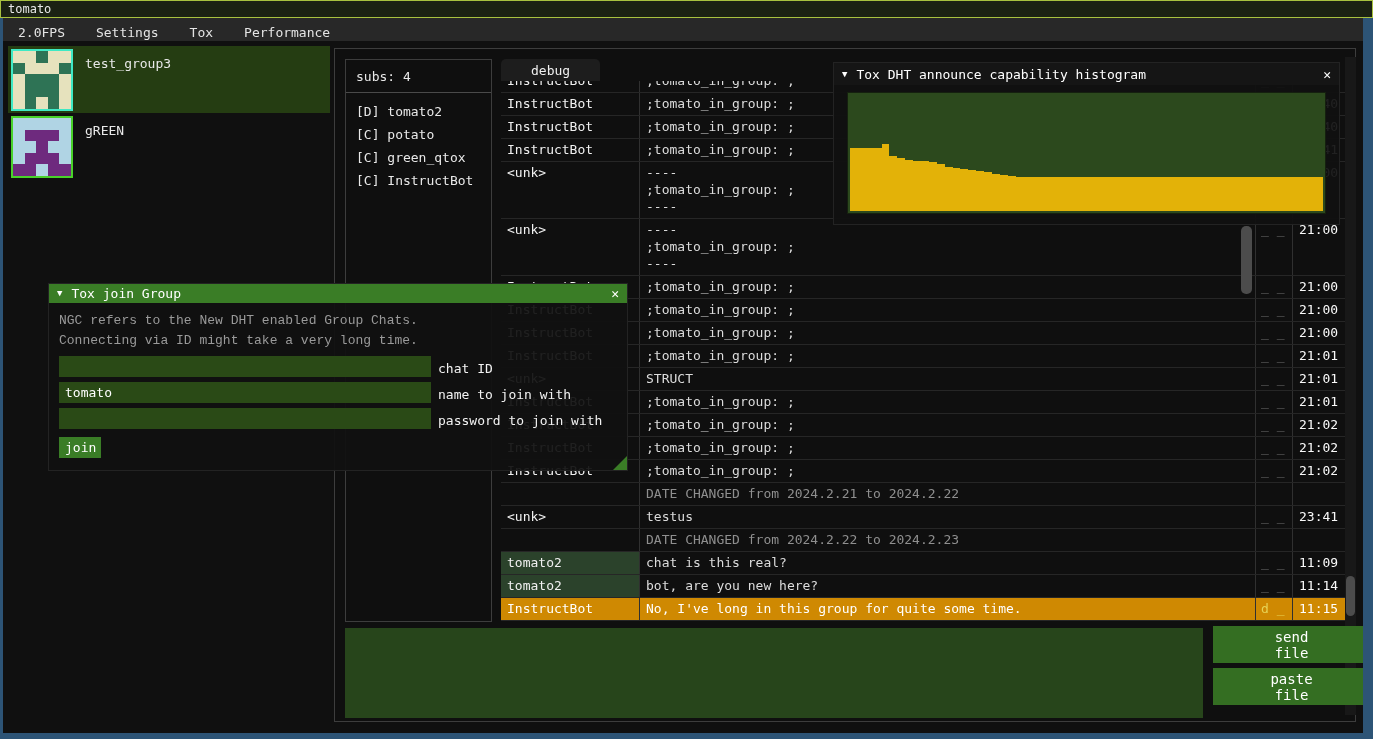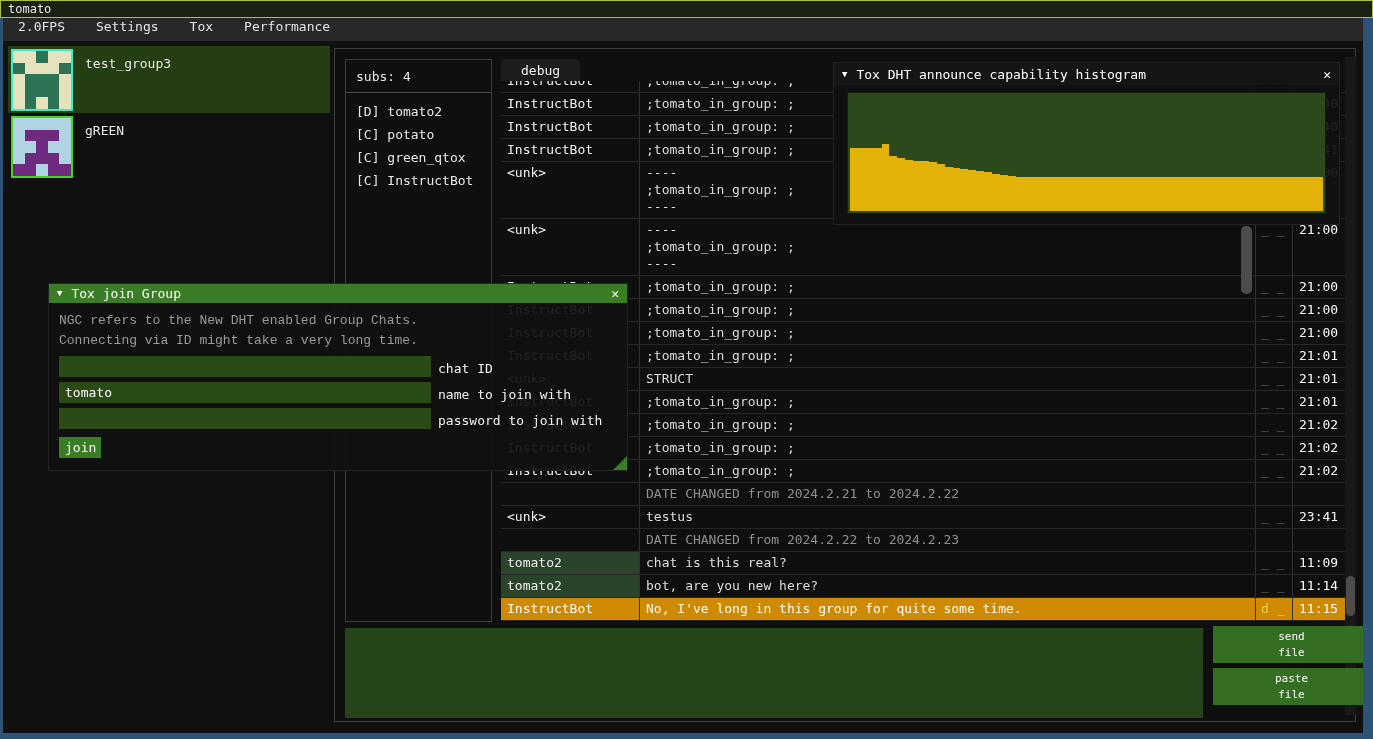--- a/index.html
+++ b/index.html
@@ -7,57 +7,57 @@
   .screen{position:relative;width:1373px;height:739px;background:#101010;overflow:hidden;
           font-family:"DejaVu Sans Mono",monospace;font-size:13px;color:#e8e8e8;line-height:17px;}
   
   .titlebar{position:absolute;left:0;top:0;width:1373px;height:18px;background:#1b2213;
             border:1px solid var(--titlebar_border);display:flex;align-items:center;padding:0 7px;font-size:12px;}
   .edge{position:absolute;background:var(--window_border_blue);z-index:40;}
   .edge-left{left:0;top:18px;width:3px;height:721px;}
   .edge-right{right:0;top:18px;width:10px;height:721px;}
   .edge-bottom{left:0;top:733px;width:1373px;height:6px;}
   .menubar{position:absolute;left:3px;top:18px;width:1360px;height:23px;background:#282828;
-           display:flex;align-items:flex-start;}
+           display:flex;align-items:flex-end;}
   .menu-item{display:flex;align-items:center;padding:0 15px;color:#e4e4e4;}
   .menu-sep{width:1px;background:#4d4d4d;}
   
   .room{position:absolute;left:8px;display:flex;width:322px;}
   .room.selected{background:var(--selected_room_bg);}
   .avatar{width:62px;height:62px;margin:3px 0 0 3px;display:grid;
           grid-template-columns:repeat(5,1fr);grid-template-rows:repeat(5,1fr);}
   .room-label{margin:9px 0 0 12px;}
   
   .chat-window{position:absolute;left:334px;top:48px;width:1022px;height:674px;
                border:1px solid #3d3d3d;background:#0f0f0f;}
   .subs-panel{position:absolute;left:10px;top:10px;width:147px;height:563px;border:1px solid #3d3d3d;padding-top:8px;}
   .subs-title{margin-left:10px;}
   .subs-sep{border-top:1px solid #4a4a4a;margin:7px 0;}
   .subs-member{padding-left:10px;line-height:23px;white-space:nowrap;}
-  .tab{position:absolute;left:166px;top:10px;height:22px;padding:3px 20px;background:#1d1d1d;
+  .tab{position:absolute;left:166px;top:10px;height:22px;padding:3px 30px;background:#1d1d1d;
        border-radius:5px 5px 0 0;color:#f0f0f0;}
   .msg-table{position:absolute;left:166px;top:32px;width:845px;height:540px;overflow:hidden;}
   .msg-rows{margin-top:-11px;}
   .row{display:grid;grid-template-columns:139px 616px 37px 53px;border-bottom:1px solid #262626;}
   .row>div{padding:2px 6px 3px;overflow:hidden;white-space:nowrap;}
   .cell-name{border-right:1px solid #303030;color:#f0f0f0;}
   .cell-msg{border-right:1px solid #303030;color:#dcdcdc;}
   .cell-flags{border-right:1px solid #303030;color:#6f6f6f;padding-left:5px !important;}
   .cell-time{color:#fafafa;}
   .row.date .cell-msg{color:#8f8f8f;}
   .row.self .cell-name{background:var(--self_name_bg);}
   .row.highlight>div{background:var(--highlight_orange);color:#fff;}
   .row.highlight .cell-flags{color:#e7d255;}
   .scrollbar-a{position:absolute;left:906px;top:177px;width:11px;height:68px;background:#4c4c4c;border-radius:5px;}
   .scroll-track{position:absolute;left:1010px;top:8px;width:11px;height:658px;background:#181818;}
   .scroll-thumb{position:absolute;left:1px;top:519px;width:9px;height:40px;background:#4c4c4c;border-radius:5px;}
   .msg-input{position:absolute;left:10px;top:579px;width:858px;height:90px;background:var(--input_green);
              border:none;outline:none;resize:none;color:#fff;font-family:inherit;font-size:inherit;padding:4px 6px;}
   .file-btn{position:absolute;left:878px;width:157px;height:37px;background:var(--button_green);border:none;
-            color:#fff;font-family:inherit;font-size:11px;line-height:16px;white-space:pre-line;cursor:pointer;}
+            color:#fff;font-family:inherit;font-size:14px;line-height:16px;white-space:pre-line;cursor:pointer;}
   .file-btn.send{top:577px;}
   .file-btn.paste{top:619px;}
   
   .float-win{position:absolute;z-index:10;background:rgba(16,16,16,0.93);border:1px solid #232323;}
   .win-titlebar{height:19px;display:flex;align-items:center;gap:9px;padding:0 8px;color:#fff;}
   .win-titlebar .collapse{font-size:9px;}
   .win-titlebar .title{flex:1;white-space:nowrap;}
   .win-titlebar .close{font-size:13px;cursor:pointer;}
   .join-window{left:48px;top:283px;width:580px;height:188px;}
   .join-window .win-titlebar{background:var(--accent_green);}

